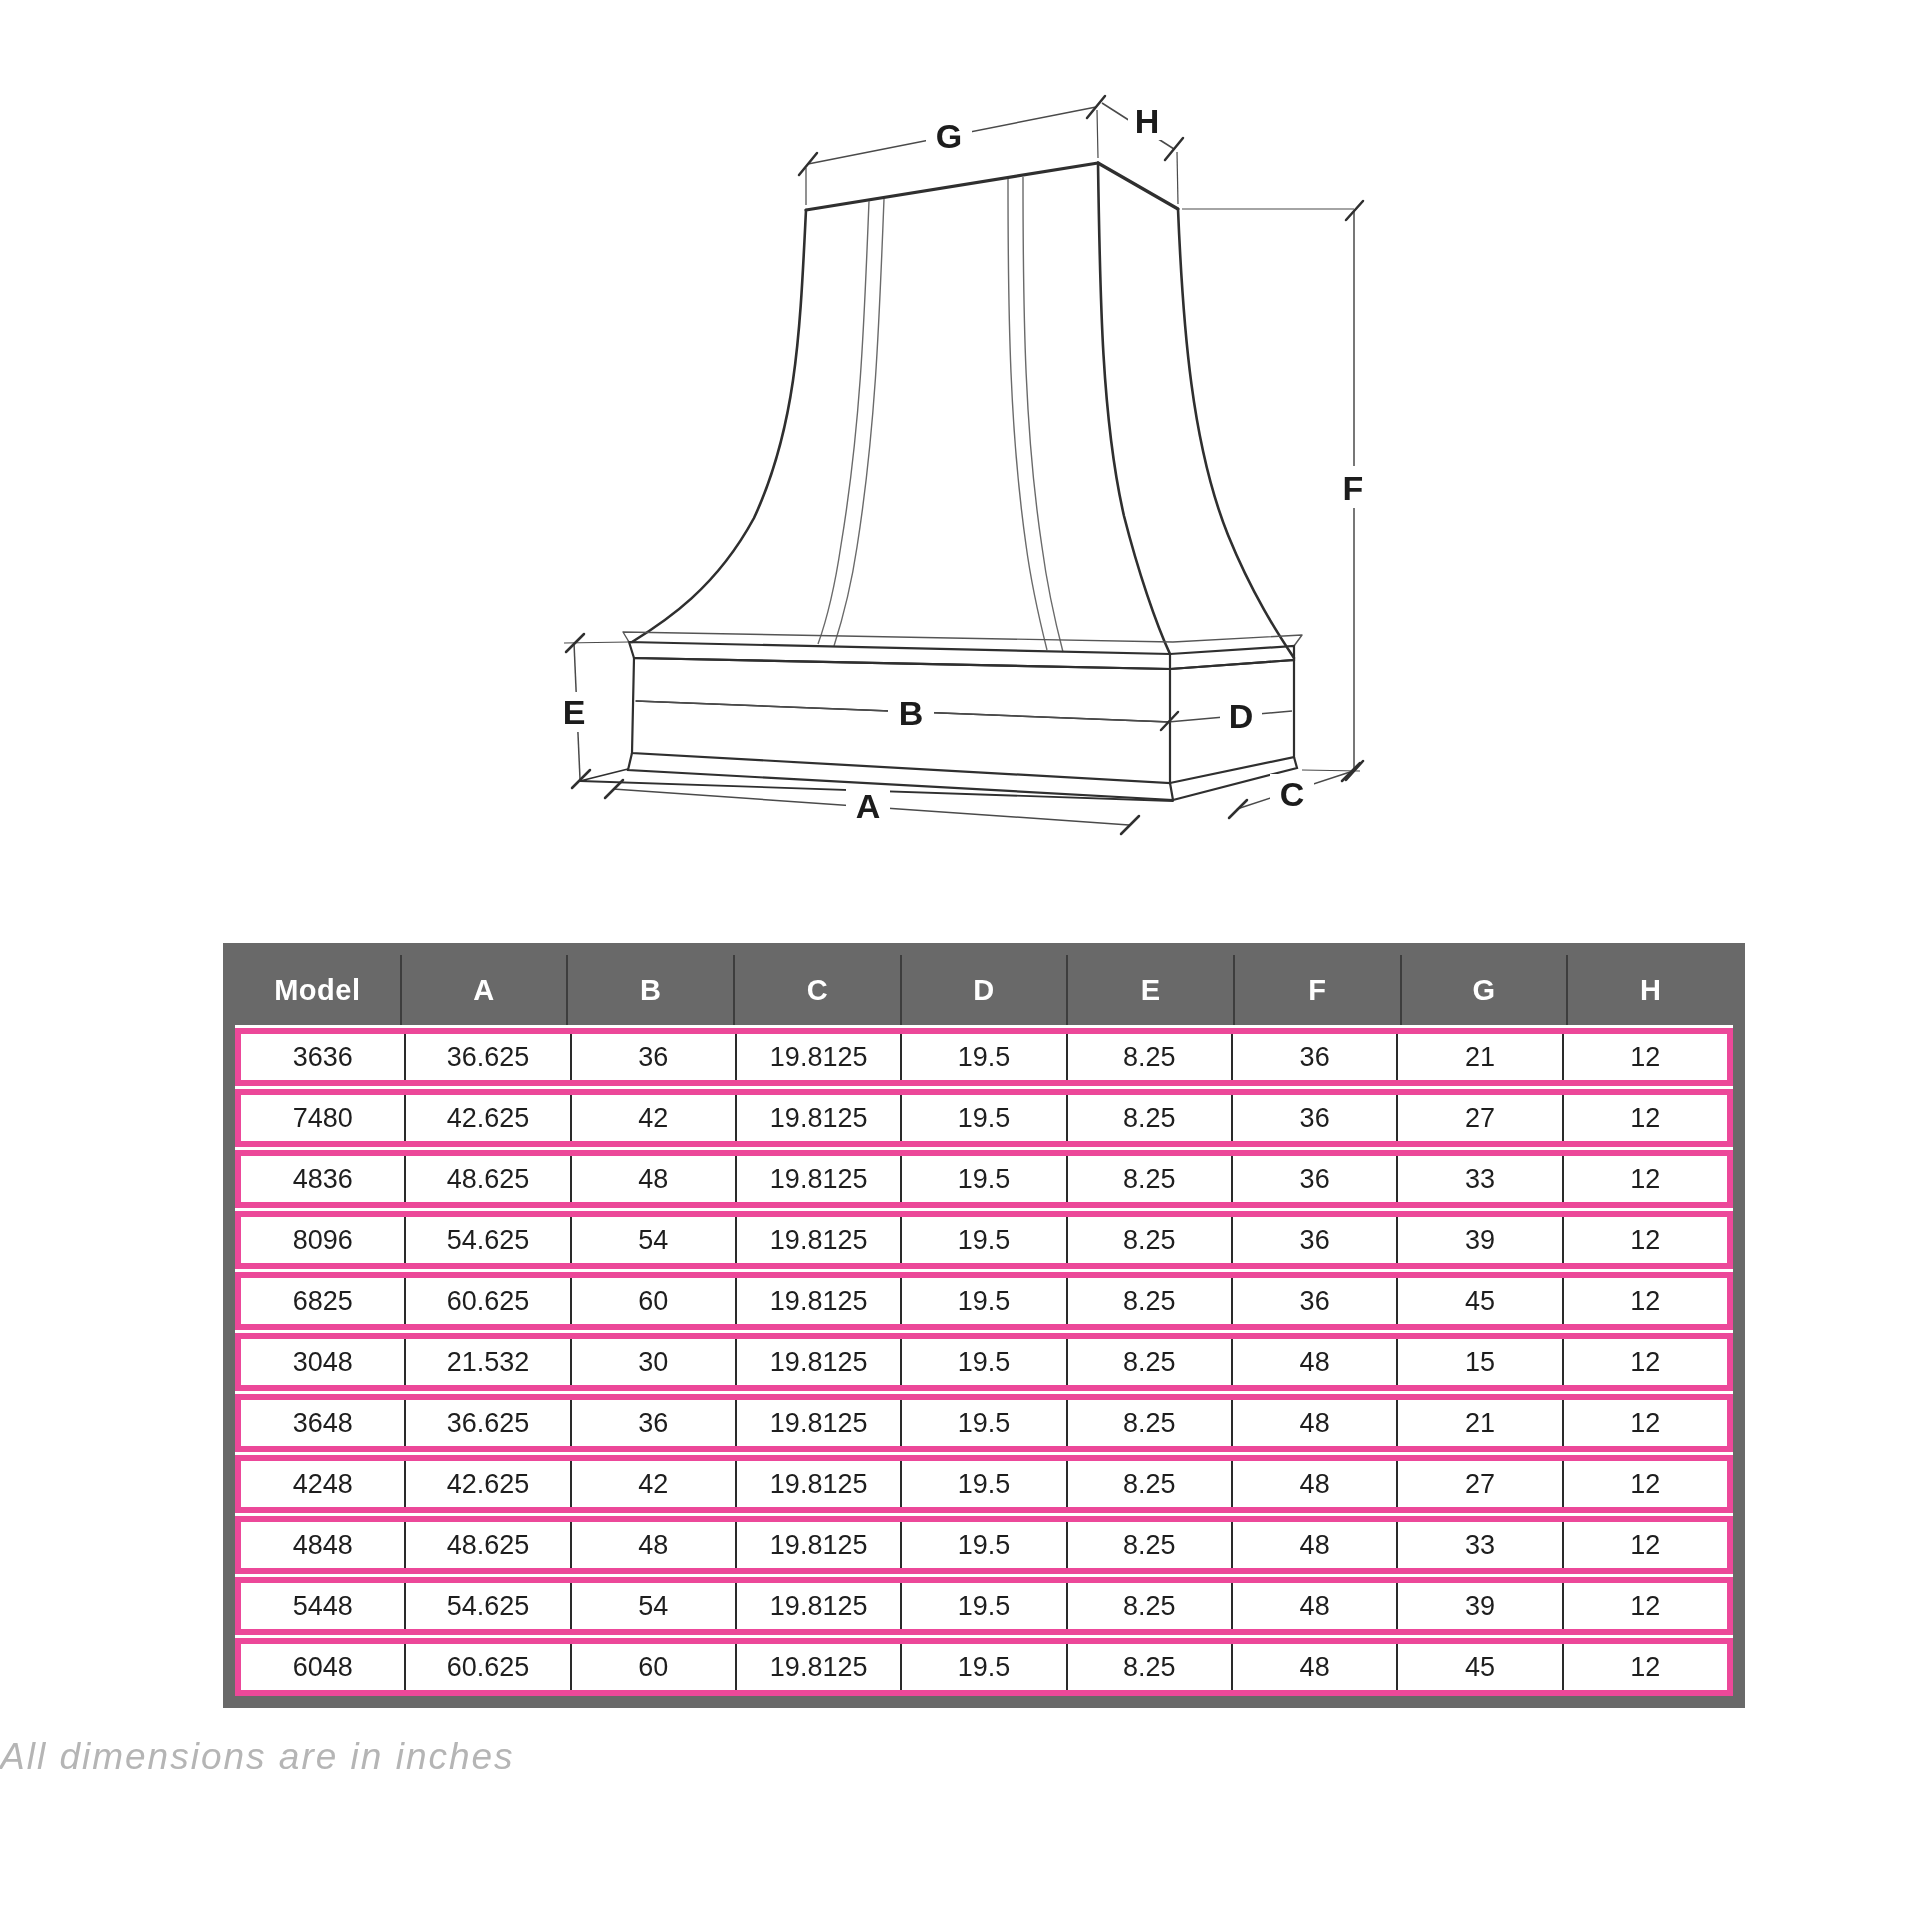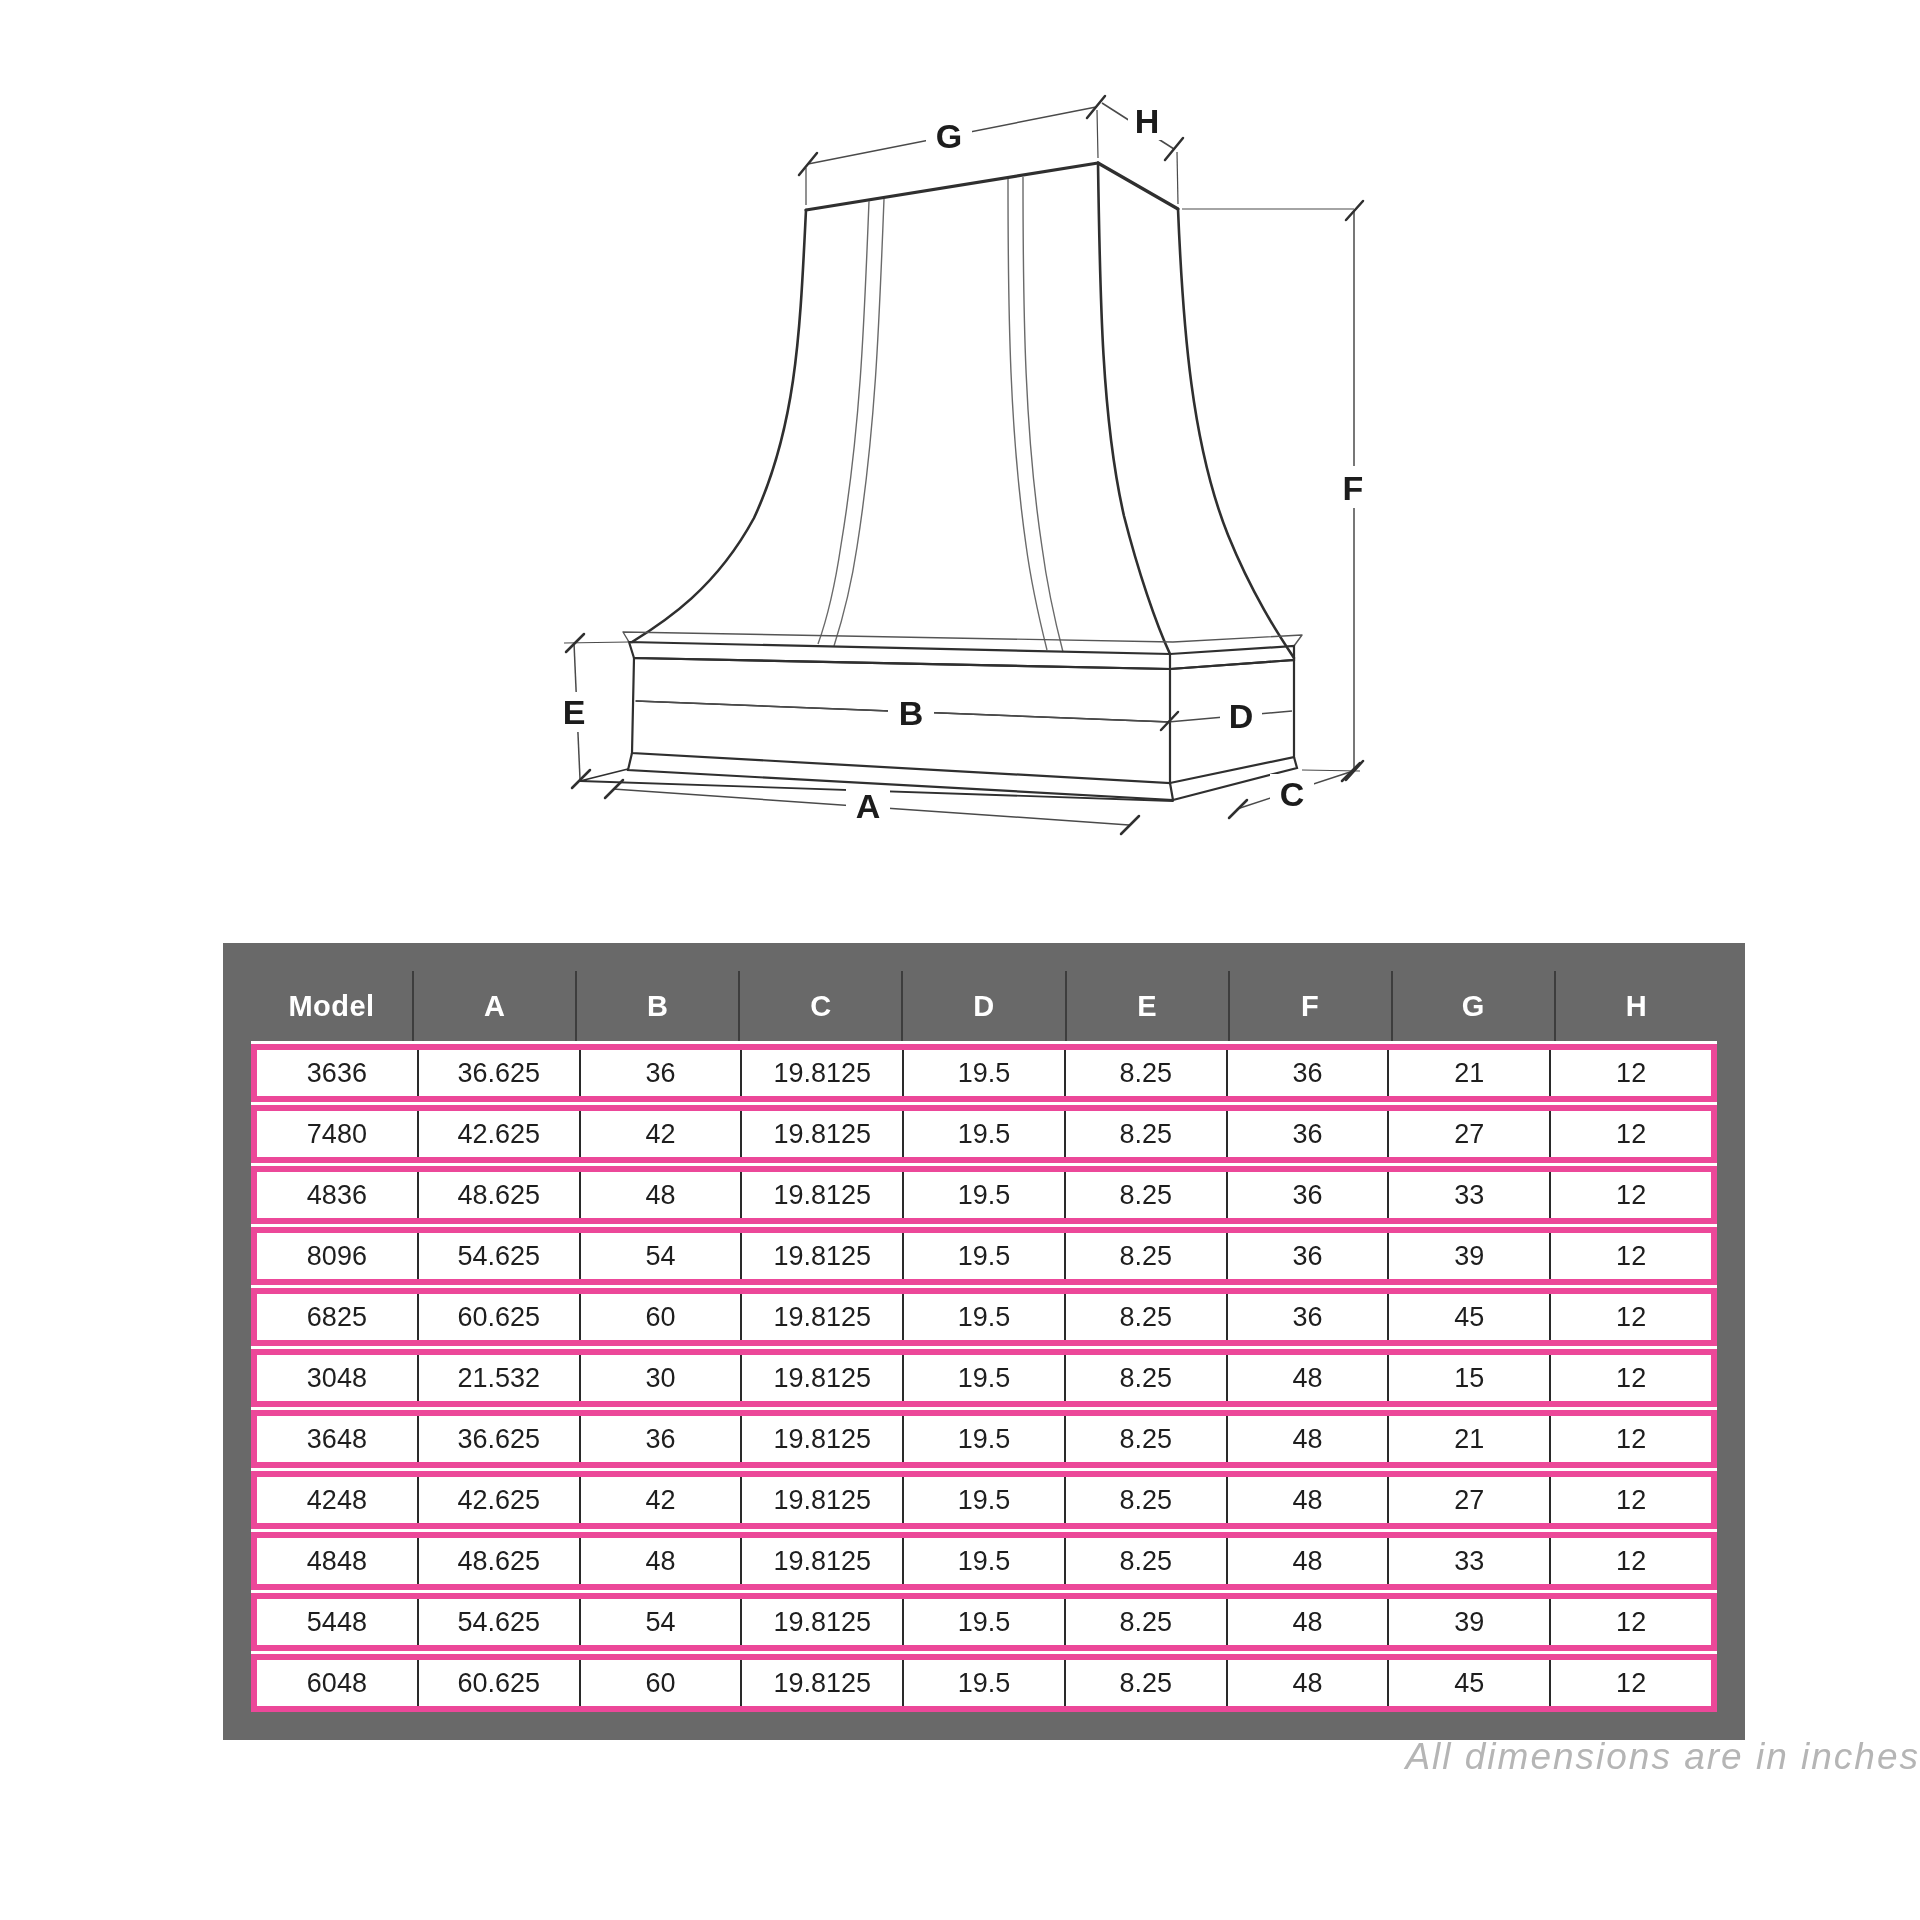--- a/index.html
+++ b/index.html
@@ -5,21 +5,21 @@
   html,body{margin:0;padding:0;}
   body{
     width:1920px;height:1920px;background:#ffffff;position:relative;
     font-family:"Liberation Sans",sans-serif;overflow:hidden;
   }
   .diagram-svg{position:absolute;left:0;top:0;width:1920px;height:920px;}
   .dim-label{font-family:"Liberation Sans",sans-serif;font-size:34px;font-weight:bold;fill:#1c1c1c;text-anchor:middle;}
 
   .table-wrap{
     position:absolute;left:223px;top:943px;width:1522px;
-    background:#696969;padding:28px;box-sizing:border-box;
+    background:#696969;padding:12px;box-sizing:border-box;
   }
   .thead{display:flex;height:70px;}
   .th{
     flex:1 1 0;display:flex;align-items:center;justify-content:center;
     color:#ffffff;font-weight:bold;font-size:29px;letter-spacing:0.5px;
     border-left:2px solid #3d3d3d;
   }
   .th:first-child{border-left:none;}
   .rows{background:#ffffff;padding-top:3px;}
   .tr{
@@ -28,21 +28,21 @@
   }
   .tr:first-child{margin-top:0;}
   .td{
     flex:1 1 0;display:flex;align-items:center;justify-content:center;
     font-size:27px;color:#1e1e1e;border-left:2px solid #2a2a2a;
   }
   .td:first-child{border-left:none;}
 
   .footer-note{
     position:absolute;left:0;top:1736px;width:100%;
-    text-align:right;font-style:italic;font-size:37px;
+    text-align:left;font-style:italic;font-size:37px;
     color:#b5b5b5;letter-spacing:2px;
   }
 </style>
 </head>
 <body>
 
 <svg class="diagram-svg" viewBox="0 0 1920 920" aria-hidden="true">
 
   <g stroke="#2f2f2f" fill="none" stroke-linecap="round">
     <path stroke-width="3.2" d="M806,210 L1098,163"></path>

